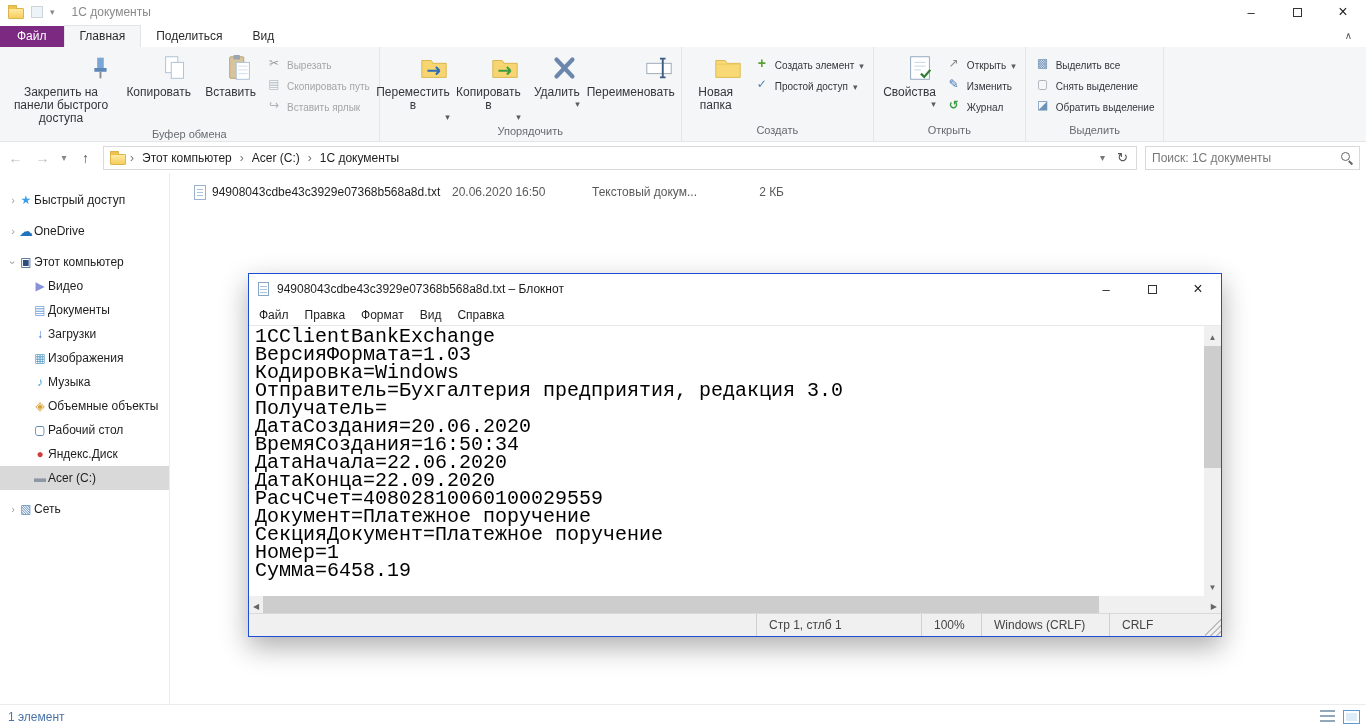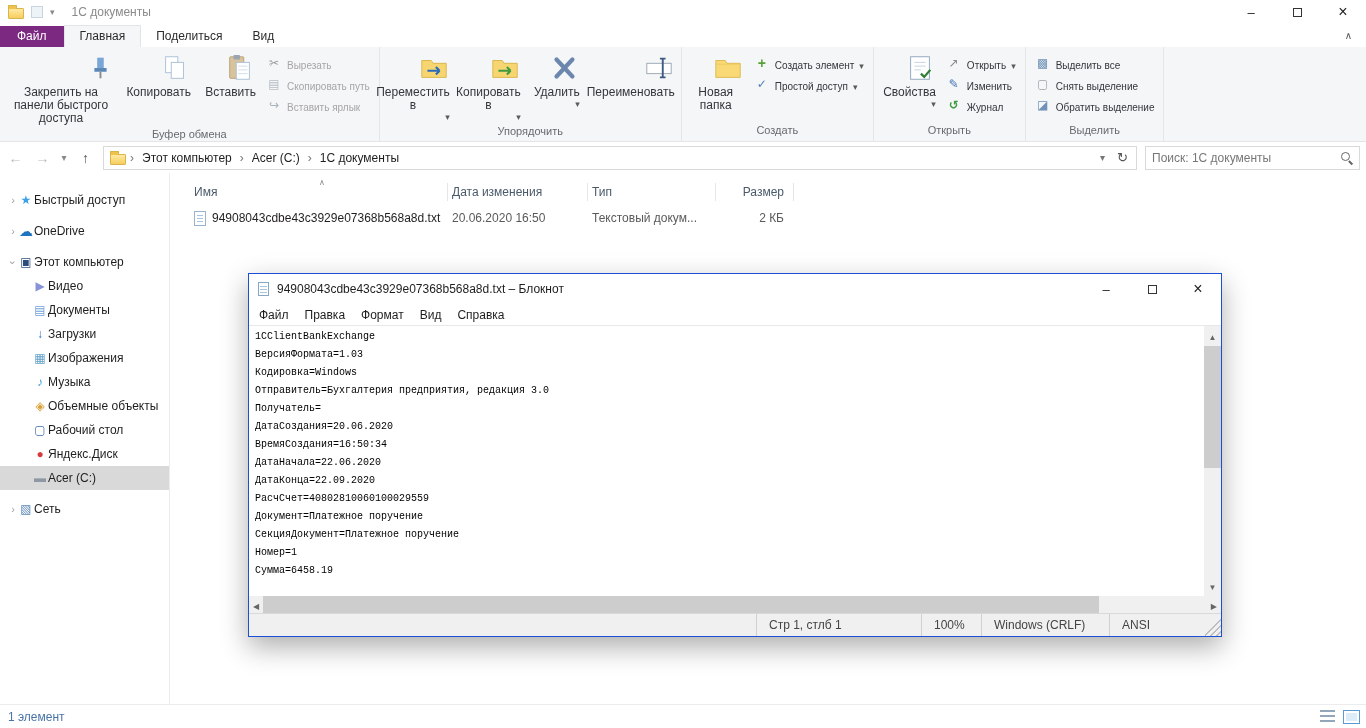--- a/index.html
+++ b/index.html
@@ -146,21 +146,21 @@
   .notepad { position:absolute; left:248px; top:273px; width:974px; height:364px; background:#fff; border:1px solid #1d4ed8; box-shadow:0 10px 26px rgba(0,0,0,.32); display:flex; flex-direction:column; z-index:10; }
   .np-titlebar { height:30px; display:flex; align-items:center; padding-left:9px; gap:8px; flex:0 0 auto; background:#fff; }
   .np-icon { position:relative; width:11px; height:14px; border:1px solid #88a6c6; background:#fff; flex:0 0 auto; }
   .np-icon::before { content:""; position:absolute; left:1px; right:1px; top:3px; height:8px; background:repeating-linear-gradient(to bottom,#aac4de 0 1px,transparent 1px 3px); }
   .np-title { flex:1; color:#1e1e1e; white-space:nowrap; overflow:hidden; }
   .np-controls { display:flex; height:30px; }
   .np-btn { width:46px; height:30px; display:flex; align-items:center; justify-content:center; cursor:pointer; color:#222; }
   .np-menubar { height:21px; display:flex; align-items:center; padding-left:2px; flex:0 0 auto; background:#fff; }
   .np-menu-item { padding:2px 8px; cursor:pointer; color:#1e1e1e; }
   .np-body { flex:1; display:flex; overflow:hidden; border-top:1px solid #e8e8e8; }
-  .np-text { flex:1; padding:2px 4px 0 6px; font-family:"Liberation Mono","DejaVu Sans Mono",monospace; font-size:10px; line-height:18px; color:#000; overflow:hidden; cursor:text; }
+  .np-text { flex:1; padding:2px 4px 0 6px; font-family:"Liberation Mono","DejaVu Sans Mono",monospace; font-size:20px; line-height:18px; color:#000; overflow:hidden; cursor:text; }
   .np-line { white-space:pre; }
   .np-vscroll { width:17px; flex:0 0 auto; background:#f0f0f0; display:flex; flex-direction:column; align-items:center; }
   .np-vscroll .gi { padding:4px 0; cursor:pointer; }
   .np-vthumb { width:17px; height:45%; background:#cdcdcd; cursor:pointer; }
   .np-hscroll { height:17px; flex:0 0 auto; background:#f0f0f0; display:flex; align-items:center; }
   .np-hscroll .gi { padding:0 4px; cursor:pointer; }
   .np-hthumb { height:17px; width:86%; background:#cdcdcd; cursor:pointer; }
   .np-statusbar { height:23px; flex:0 0 auto; background:#f0f0f0; border-top:1px solid #d9d9d9; display:flex; align-items:center; font-size:12px; color:#444; }
   .np-seg { height:100%; display:flex; align-items:center; padding:0 12px; border-left:1px solid #d0d0d0; white-space:nowrap; }
   .np-seg.flex { flex:1; border-left:none; }
@@ -491,39 +491,20 @@
         </div>
 
         <div class="side-item" data-icon="network" data-expand="right">
           <span class="chev gi"></span>
           <span class="icon"></span>
           <span class="lbl">Сеть</span>
         </div>
       </div>
 
     <div class="filearea">
-      <div class="headers">
-        <div class="hcell name">
-          <span class="sortmark"></span>
-          <span>Имя</span>
-          <span class="hsep"></span>
-        </div>
-        <div class="hcell date">
-          <span>Дата изменения</span>
-          <span class="hsep"></span>
-        </div>
-        <div class="hcell type">
-          <span>Тип</span>
-          <span class="hsep"></span>
-        </div>
-        <div class="hcell size">
-          <span>Размер</span>
-          <span class="hsep"></span>
-        </div>
-      </div>
       <div class="rows">
 
           <div class="frow">
             <span class="cell name">
               <span class="doc-icon"></span>
               <span>94908043cdbe43c3929e07368b568a8d.txt</span>
             </span>
             <span class="cell date">20.06.2020 16:50</span>
             <span class="cell type">Текстовый докум...</span>
             <span class="cell size">2 КБ</span>
@@ -593,16 +574,16 @@
   <div class="np-hscroll">
     <span class="gi gi-slt"></span>
     <span class="np-hthumb"></span>
     <span class="gi gi-srt" style="margin-left:auto;"></span>
   </div>
   <div class="np-statusbar">
     <span class="np-seg flex"></span>
     <span class="np-seg w-cursor">Стр 1, стлб 1</span>
     <span class="np-seg w-zoom">100%</span>
     <span class="np-seg w-crlf">Windows (CRLF)</span>
-    <span class="np-seg w-enc">ANSI</span>
+    <span class="np-seg w-enc">CRLF</span>
     <span class="np-grip"></span>
   </div>
 </div>
 
 </body></html>

